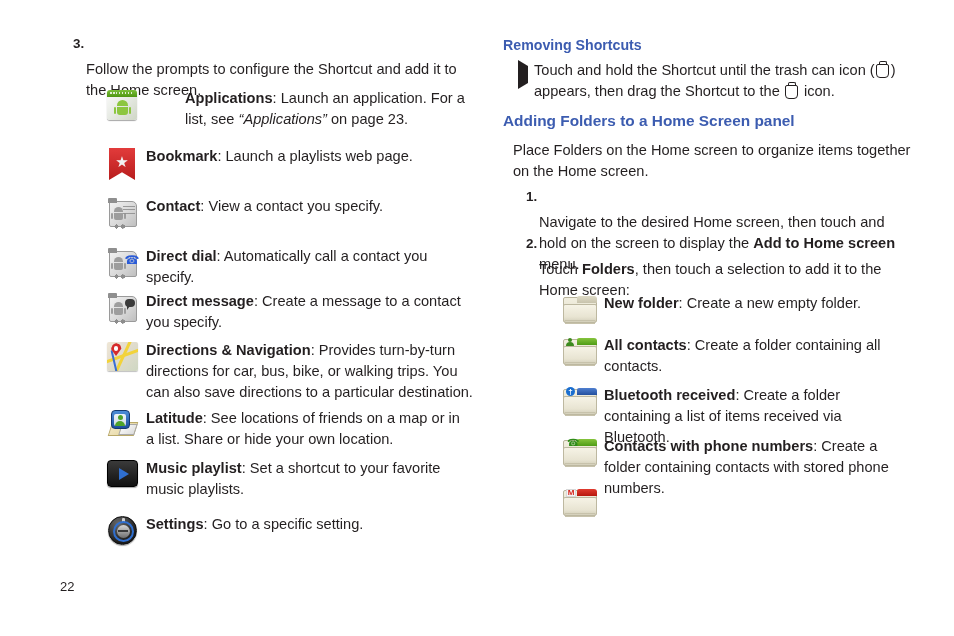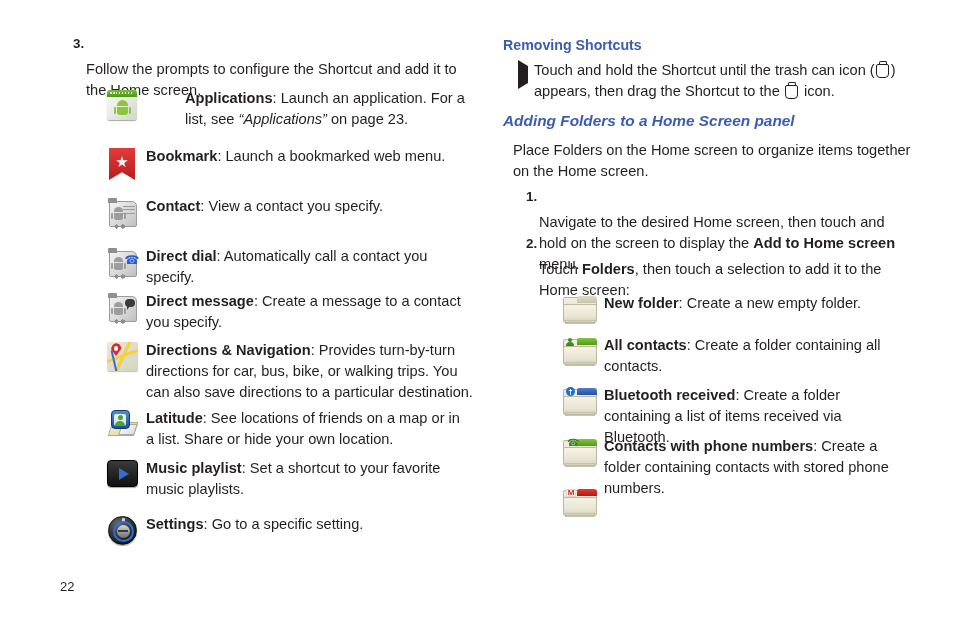--- a/index.html
+++ b/index.html
@@ -46,21 +46,21 @@
   
   .icon-row { display:flex; align-items:flex-start; }
   .icon-cell { flex:0 0 44px; width:44px; display:flex; justify-content:center; padding-top:2px; }
   .icon-text { flex:1 1 auto; padding-left:2px; }
 
   
   .h-blue {
     color:#3c5cb0; font-weight:bold; font-size:14.2px; line-height:18px;
   }
   .h-blue-ital {
-    color:#3c5cb0; font-weight:bold; font-style:italic; font-size:15.4px; line-height:20px;
+    color:#3c5cb0; font-weight:bold; font-size:15.4px; line-height:20px;
   }
 
   .pageno { position:absolute; left:60px; top:579px; font-size:13px; color:#231f20; }
 
   
   .ico { position:relative; display:block; }
 
   
   .ico-apps { width:30px; height:30px; border-radius:3px;
     background: linear-gradient(135deg,#fbfbfb 0%, #e9ece6 45%, #cfd6c6 100%);
@@ -239,21 +239,21 @@
     </div>
 
     <div class="icon-row" style="position:absolute; top:146px; left:40px; width:370px;">
       <div class="icon-cell">
         <span class="ico ico-bm">
           <span class="rib"></span>
             <span class="star">★</span>
         </span>
       </div>
       <div class="icon-text txt">
-        <span class="b">Bookmark</span><span>: Launch a bookmarked web menu.</span>
+        <span class="b">Bookmark</span><span>: Launch a playlists web page.</span>
       </div>
     </div>
 
     <div class="icon-row" style="position:absolute; top:196px; left:40px; width:370px;">
       <div class="icon-cell">
         <span class="ico ico-card">
           <span class="sheet"></span>
             <span class="tab"></span>
           <span class="rob">
               <span class="head"></span>

